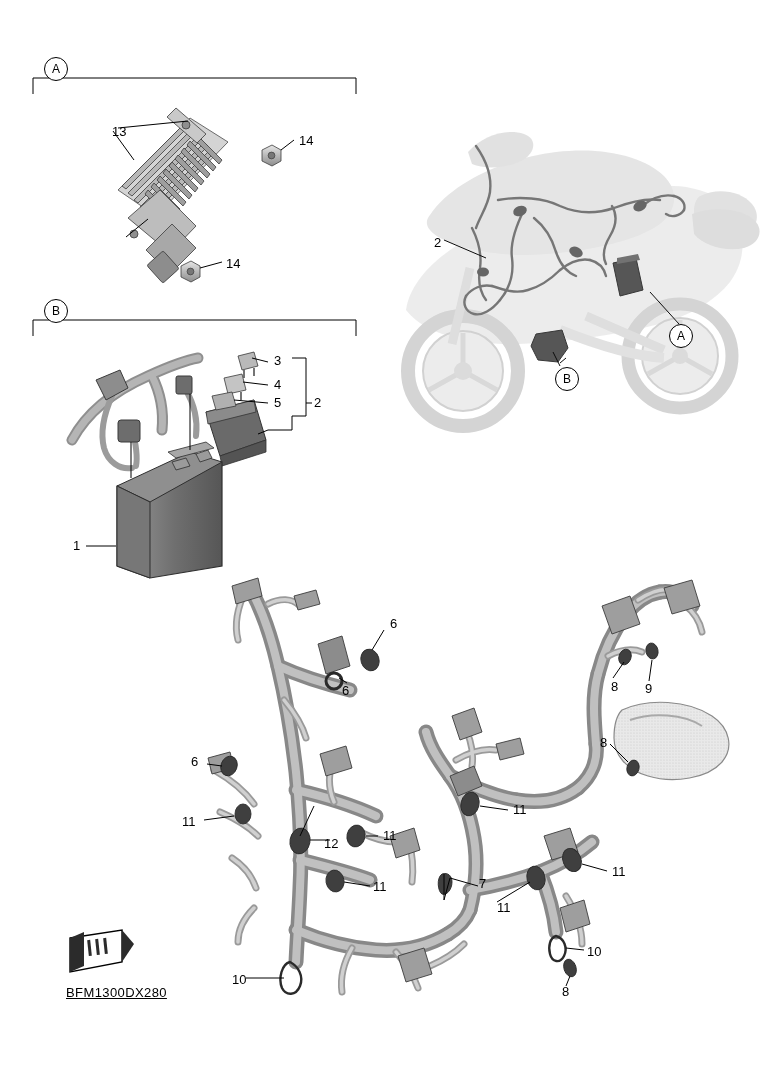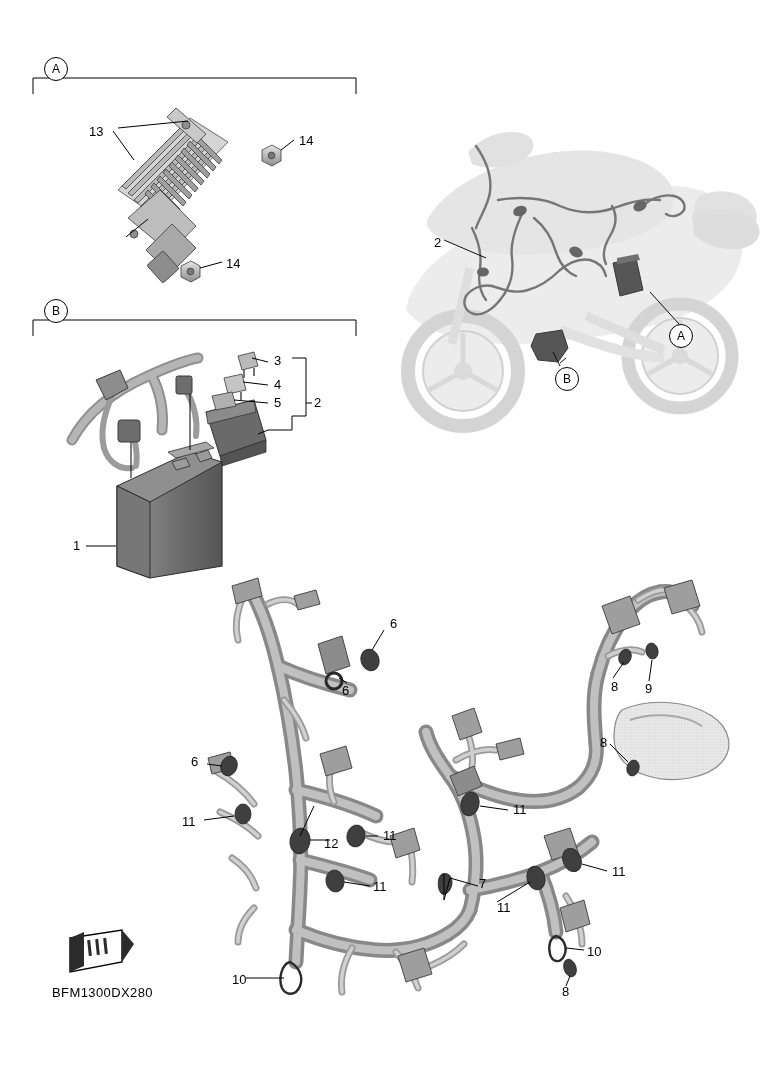--- a/index.html
+++ b/index.html
@@ -463,21 +463,21 @@
   <div class="callout-circle" style="left:44px; top:299px;">
       <span>B</span>
     </div>
   <div class="callout-circle" style="left:669px; top:324px;">
       <span>A</span>
     </div>
   <div class="callout-circle" style="left:555px; top:367px;">
       <span>B</span>
     </div>
 
-  <div class="label" style="left:89px; top:125px;text-align:right;">13</div>
+  <div class="label" style="left:112px; top:125px;text-align:right;">13</div>
   <div class="label" style="left:299px; top:134px;">14</div>
   <div class="label" style="left:226px; top:257px;">14</div>
   <div class="label" style="left:434px; top:236px;">2</div>
   <div class="label" style="left:274px; top:354px;">3</div>
   <div class="label" style="left:274px; top:378px;">4</div>
   <div class="label" style="left:274px; top:396px;">5</div>
   <div class="label" style="left:314px; top:396px;">2</div>
   <div class="label" style="left:73px; top:539px;">1</div>
   <div class="label" style="left:390px; top:617px;">6</div>
   <div class="label" style="left:342px; top:684px;">6</div>
@@ -490,15 +490,15 @@
   <div class="label" style="left:324px; top:837px;">12</div>
   <div class="label" style="left:383px; top:829px;">11</div>
   <div class="label" style="left:612px; top:865px;">11</div>
   <div class="label" style="left:373px; top:880px;">11</div>
   <div class="label" style="left:479px; top:877px;">7</div>
   <div class="label" style="left:497px; top:901px;">11</div>
   <div class="label" style="left:232px; top:973px;">10</div>
   <div class="label" style="left:587px; top:945px;">10</div>
   <div class="label" style="left:562px; top:985px;">8</div>
 
-  <div class="partno" style="left:52px; top:985px;">BFM1300DX280</div>
+  <div class="partno" style="left:66px; top:985px;text-decoration:underline;">BFM1300DX280</div>
 
 </div>
 
 </body></html>

